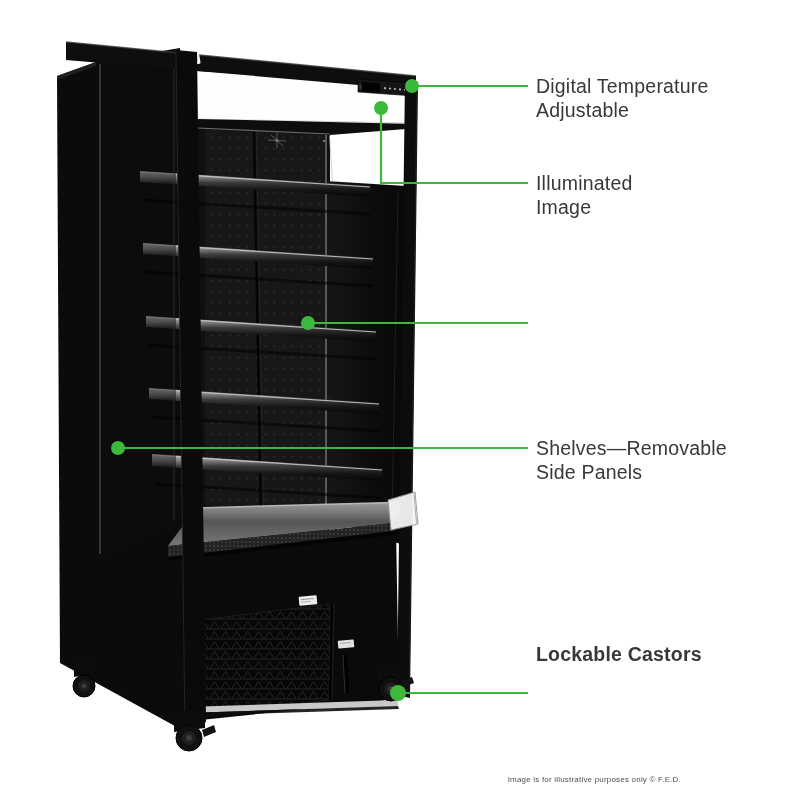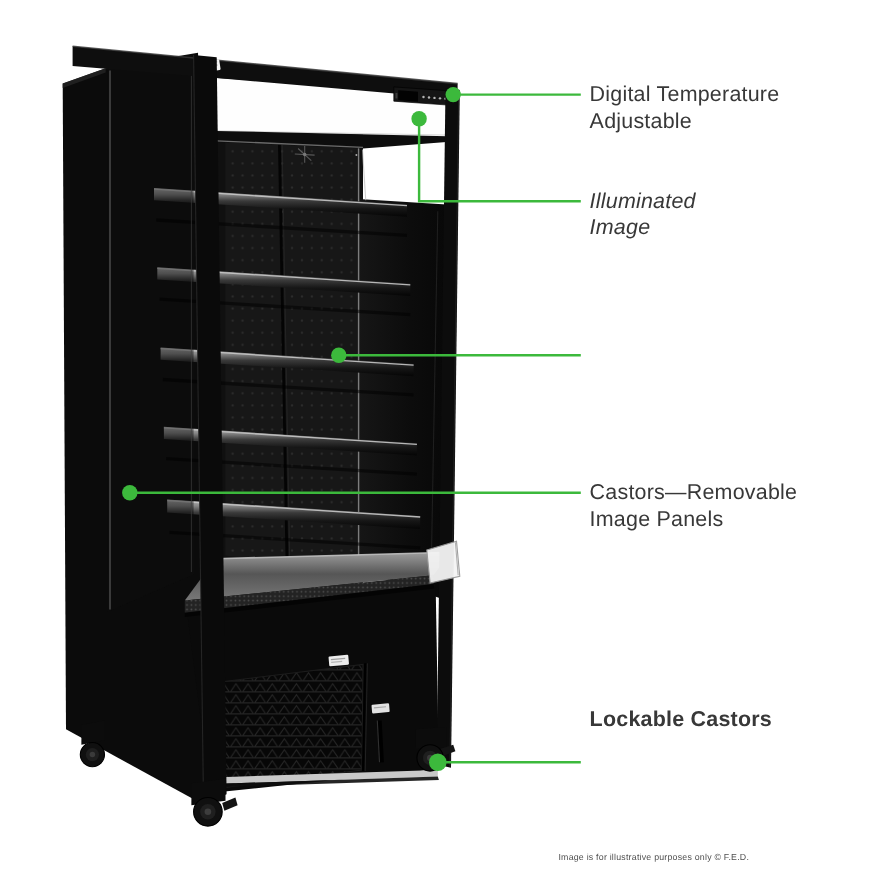--- a/index.html
+++ b/index.html
@@ -10,21 +10,21 @@
   }
   .canvas{position:relative;width:688px;height:790px;background:var(--bg,#fff);}
   .canvas > svg{position:absolute;left:0;top:0;}
   .callout-label{
     position:absolute;left:536px;
     color:var(--text,#383838);
     font-size:19.5px;line-height:24px;letter-spacing:.2px;
   }
   .callout-label .cl-line{white-space:nowrap;}
   #label-digital{top:74px;}
-  #label-canopy{top:171px;font-style:italic;}
+  #label-canopy{top:171px;}
   #label-shelves{top:311px;}
   #label-multiplex{top:436px;}
   #label-castors{top:642px;font-weight:bold;}
   .disclaimer{
     position:absolute;right:7px;bottom:6px;
     font-size:8px;letter-spacing:.2px;
     color:var(--muted,#4f4f4f);
   }
 </style>
 </head>
@@ -240,21 +240,21 @@
 
   <div class="callout-label" id="label-digital">
     <div class="cl-line">Digital Temperature</div>
     <div class="cl-line">Adjustable</div>
   </div>
   <div class="callout-label" id="label-canopy">
     <div class="cl-line">Illuminated</div>
     <div class="cl-line">Image</div>
   </div>
   <div class="callout-label" id="label-multiplex">
-    <div class="cl-line">Castors—Removable</div>
-    <div class="cl-line">Image Panels</div>
+    <div class="cl-line">Shelves—Removable</div>
+    <div class="cl-line">Side Panels</div>
   </div>
   <div class="callout-label" id="label-castors">
     <div class="cl-line">Lockable Castors</div>
   </div>
 
   <div class="disclaimer">Image is for illustrative purposes only © F.E.D.</div>
 </div>
 
 </body></html>

